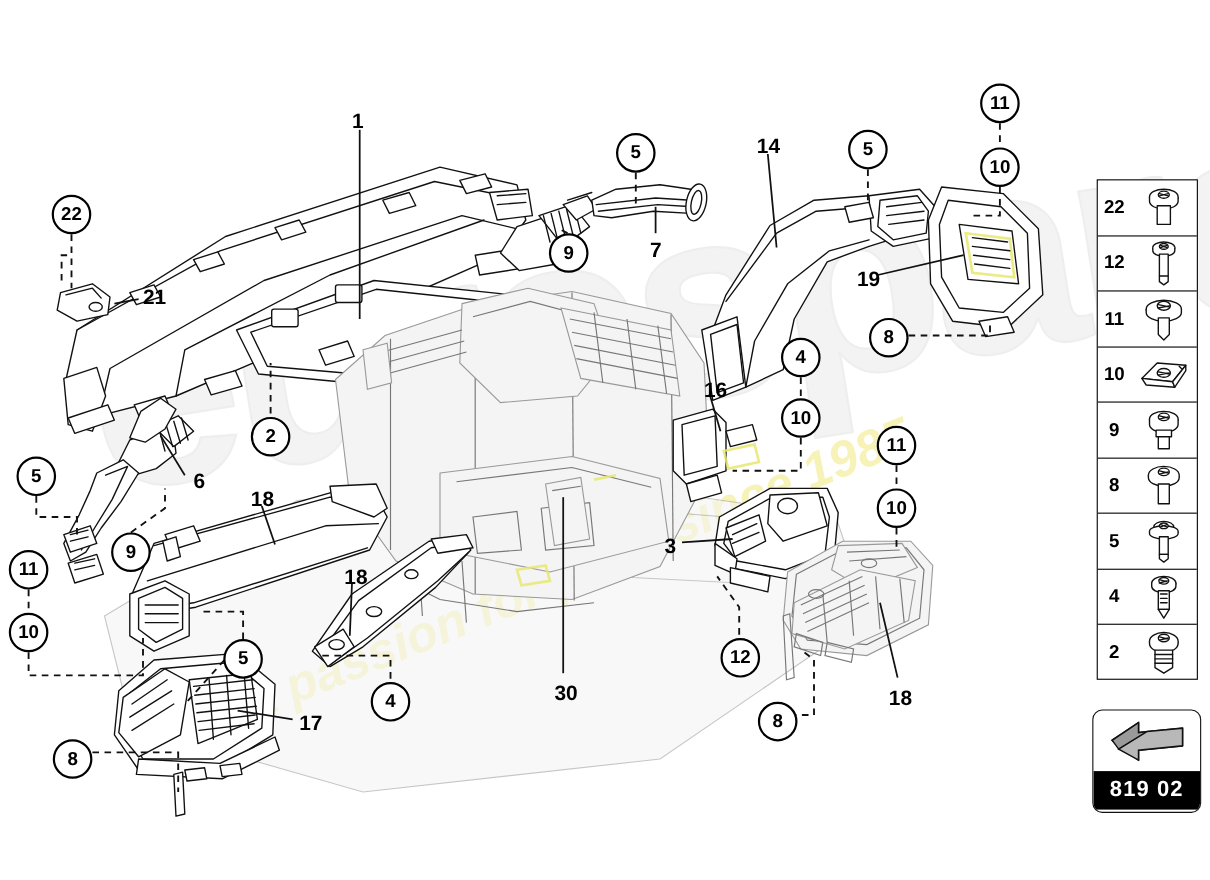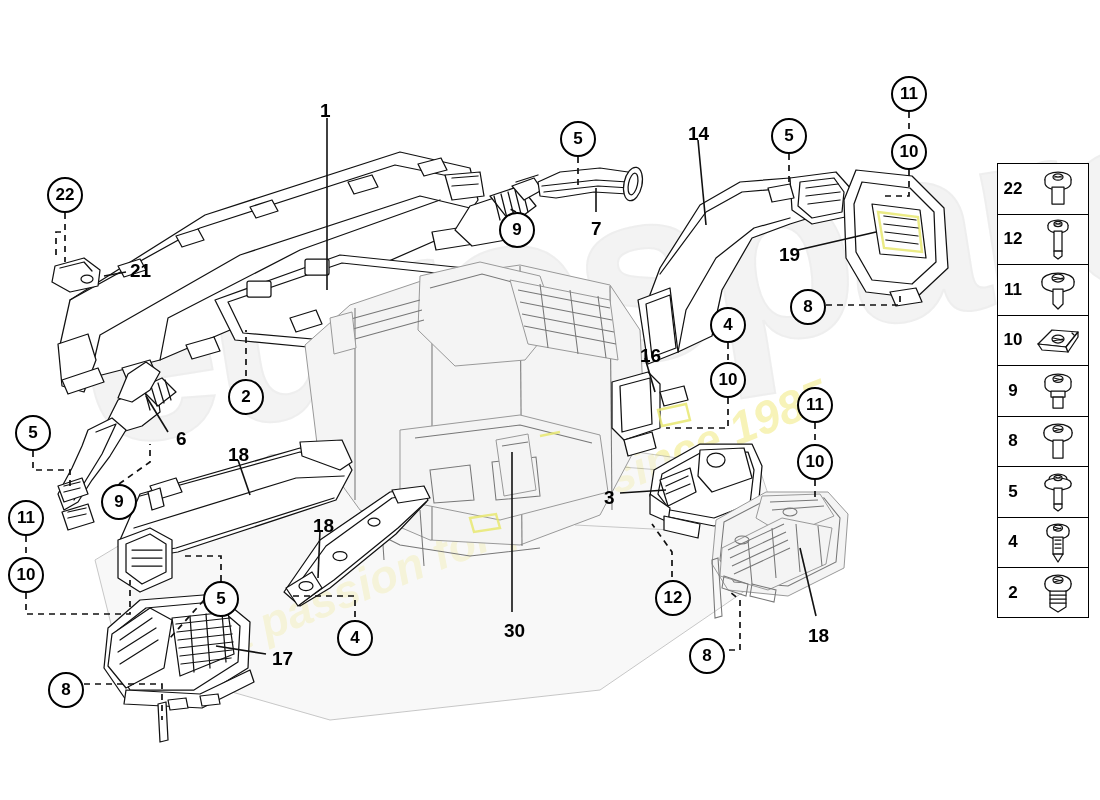--- a/index.html
+++ b/index.html
@@ -541,14 +541,24 @@
           <ellipse class="dw-w" cx="23" cy="9" rx="5" ry="3.4"></ellipse>
           <path class="dw" d="M19 8 l8 2 M19 11 l8 -2"></path>
           <path class="dw-w" d="M15 20 h16 v16 l-8 5 l-8 -5 z"></path>
           <path class="dw" d="M15 24 h16 M15 28 h16 M15 32 h16"></path>
         </svg>
       </div>
     </div>
 
   </div>
 
+  <div id="pnbox">
+    <div class="arrowzone">
+      <svg width="76" height="44" viewBox="0 0 76 44">
+        <path d="M6 21 L30 5 L30 14 L70 10 L70 26 L30 30 L30 39 Z" fill="#fff" stroke="#111" stroke-width="1.6" stroke-linejoin="round"></path>
+        <path d="M6 21 L30 5 L30 14 L38 13 L12 29 Z" fill="#9a9a9a" stroke="#111" stroke-width="1.3"></path>
+        <path d="M12 29 L38 13 L70 10 L70 26 L30 30 L30 39 Z" fill="#b8b8b8" stroke="#111" stroke-width="1.3"></path>
+      </svg>
+    </div>
+    <div class="numzone">819 02</div>
+  </div>
 
 </div>
 
 </body></html>

